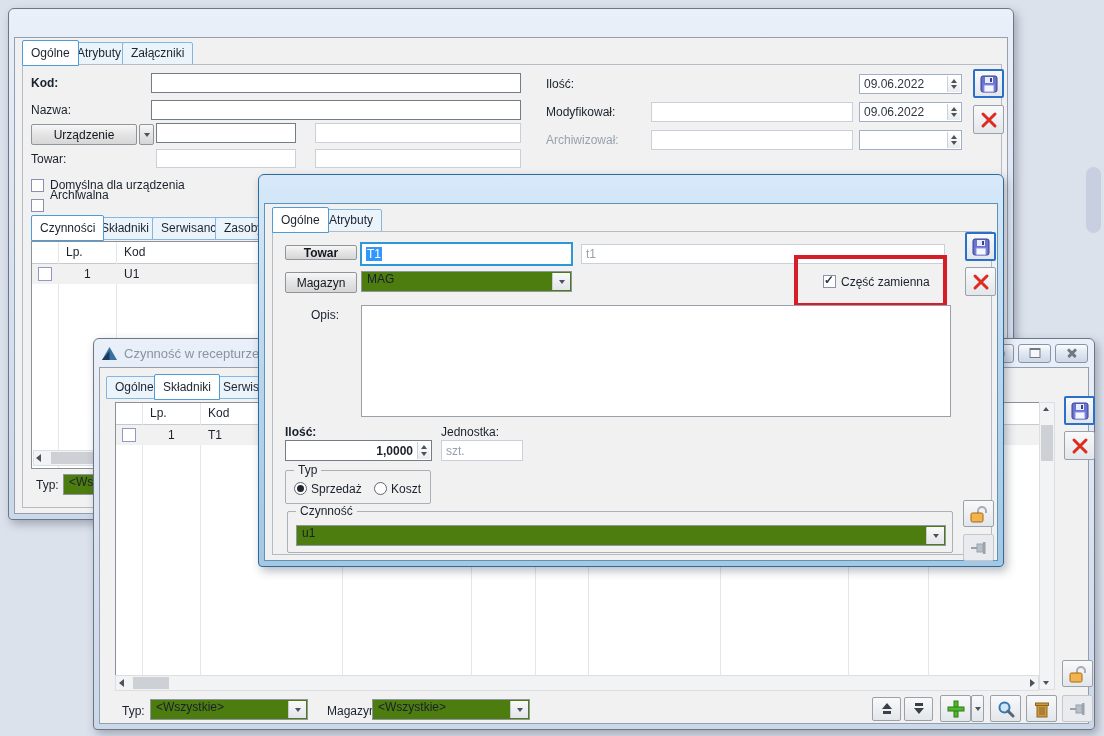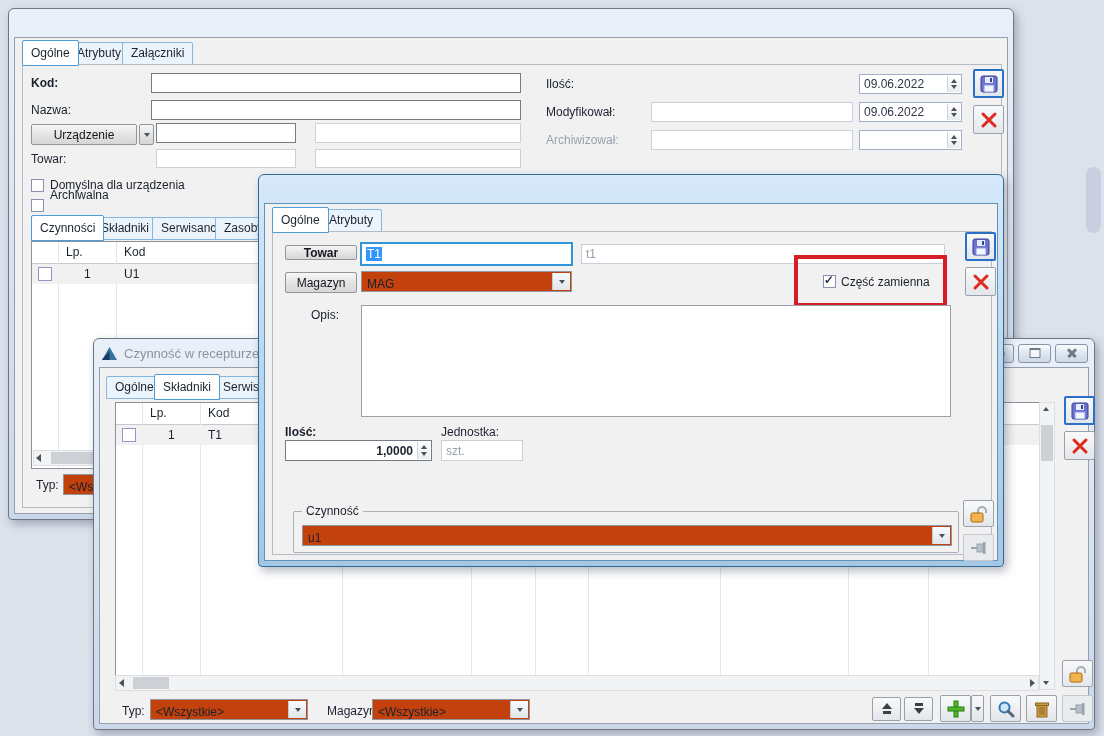--- a/index.html
+++ b/index.html
@@ -42,21 +42,21 @@
   .tb.date{border-color:#9fb0c8;color:#2c3644;}
   .tb.focus{border:1px solid #2f96d8;outline:1px solid #2f96d8;}
   .selhl{background:#3297fd;color:#fff;padding:0 1px;}
 
   .gbtn{position:absolute;box-sizing:border-box;border:1px solid #8f959c;border-radius:2px;
         background:linear-gradient(#f7f7f7,#e6e6e6 45%,#d6d6d6);display:flex;align-items:center;justify-content:center;color:#14181e;}
   .spn{position:absolute;right:1px;top:1px;bottom:1px;width:13px;display:flex;flex-direction:column;align-items:center;justify-content:space-between;
        padding:3px 0;background:linear-gradient(#ffffff,#e9ebee);border-left:1px solid #cdd2d8;box-sizing:border-box;}
   .dar{position:absolute;right:1px;top:1px;bottom:1px;width:17px;display:flex;align-items:center;justify-content:center;
        background:linear-gradient(#f8f9fa,#e2e5e9);border-left:1px solid #c6cbd1;}
-  .dd{position:absolute;background:#c2410c;border:1px solid #8f96a0;display:flex;align-items:flex-end;padding-left:5px;box-sizing:border-box;overflow:hidden;}
+  .dd{position:absolute;background:#4d7c0f;border:1px solid #8f96a0;display:flex;align-items:flex-start;padding-left:5px;box-sizing:border-box;overflow:hidden;}
 
   .tri{width:0;height:0;}
   .tri.u{border-left:3.5px solid transparent;border-right:3.5px solid transparent;border-bottom:4px solid #4a525c;}
   .tri.dn{border-left:3.5px solid transparent;border-right:3.5px solid transparent;border-top:4px solid #4a525c;}
   .tri.lf{border-top:4px solid transparent;border-bottom:4px solid transparent;border-right:5px solid #4a525c;}
   .tri.rt{border-top:4px solid transparent;border-bottom:4px solid transparent;border-left:5px solid #4a525c;}
 
   .gb{position:absolute;border:1px solid #a9b0b8;border-radius:2px;box-sizing:border-box;}
   .gb .cap{position:absolute;top:-8px;left:8px;background:#f1f1f2;padding:0 4px;}
   .ck{position:absolute;width:13px;height:13px;background:#fff;border:1px solid #8a90b0;box-sizing:border-box;}
@@ -371,22 +371,29 @@
         <div class="tb" style="left:12px;top:208px;width:147px;height:21px;justify-content:flex-end;padding-right:18px;font-weight:bold;">
           <span>1,0000</span>
           <span class="spn">
               <span class="tri u"></span>
               <span class="tri dn"></span>
             </span>
         </div>
         <span class="lbl" style="left:168px;top:193px;">Jednostka:</span>
         <div class="tb d" style="left:168px;top:208px;width:82px;height:21px;">szt.</div>
 
-
-        <div class="gb" style="left:20px;top:279px;width:666px;height:42px;padding-left:20px;">
+        <div class="gb" style="left:12px;top:238px;width:146px;height:34px;">
+          <span class="cap">Typ</span>
+          <span class="rd on" style="left:8px;top:11px;"></span>
+          <span class="lbl" style="left:25px;top:11px;">Sprzedaż</span>
+          <span class="rd" style="left:88px;top:11px;"></span>
+          <span class="lbl" style="left:105px;top:11px;">Koszt</span>
+        </div>
+
+        <div class="gb" style="left:14px;top:279px;width:666px;height:42px;padding-left:20px;">
           <span class="cap">Czynność</span>
           <div class="dd" style="left:8px;top:13px;width:650px;height:21px;">
             <span>u1</span>
             <span class="dar">
                 <span class="tri dn"></span>
               </span>
           </div>
         </div>
       </div>
 

